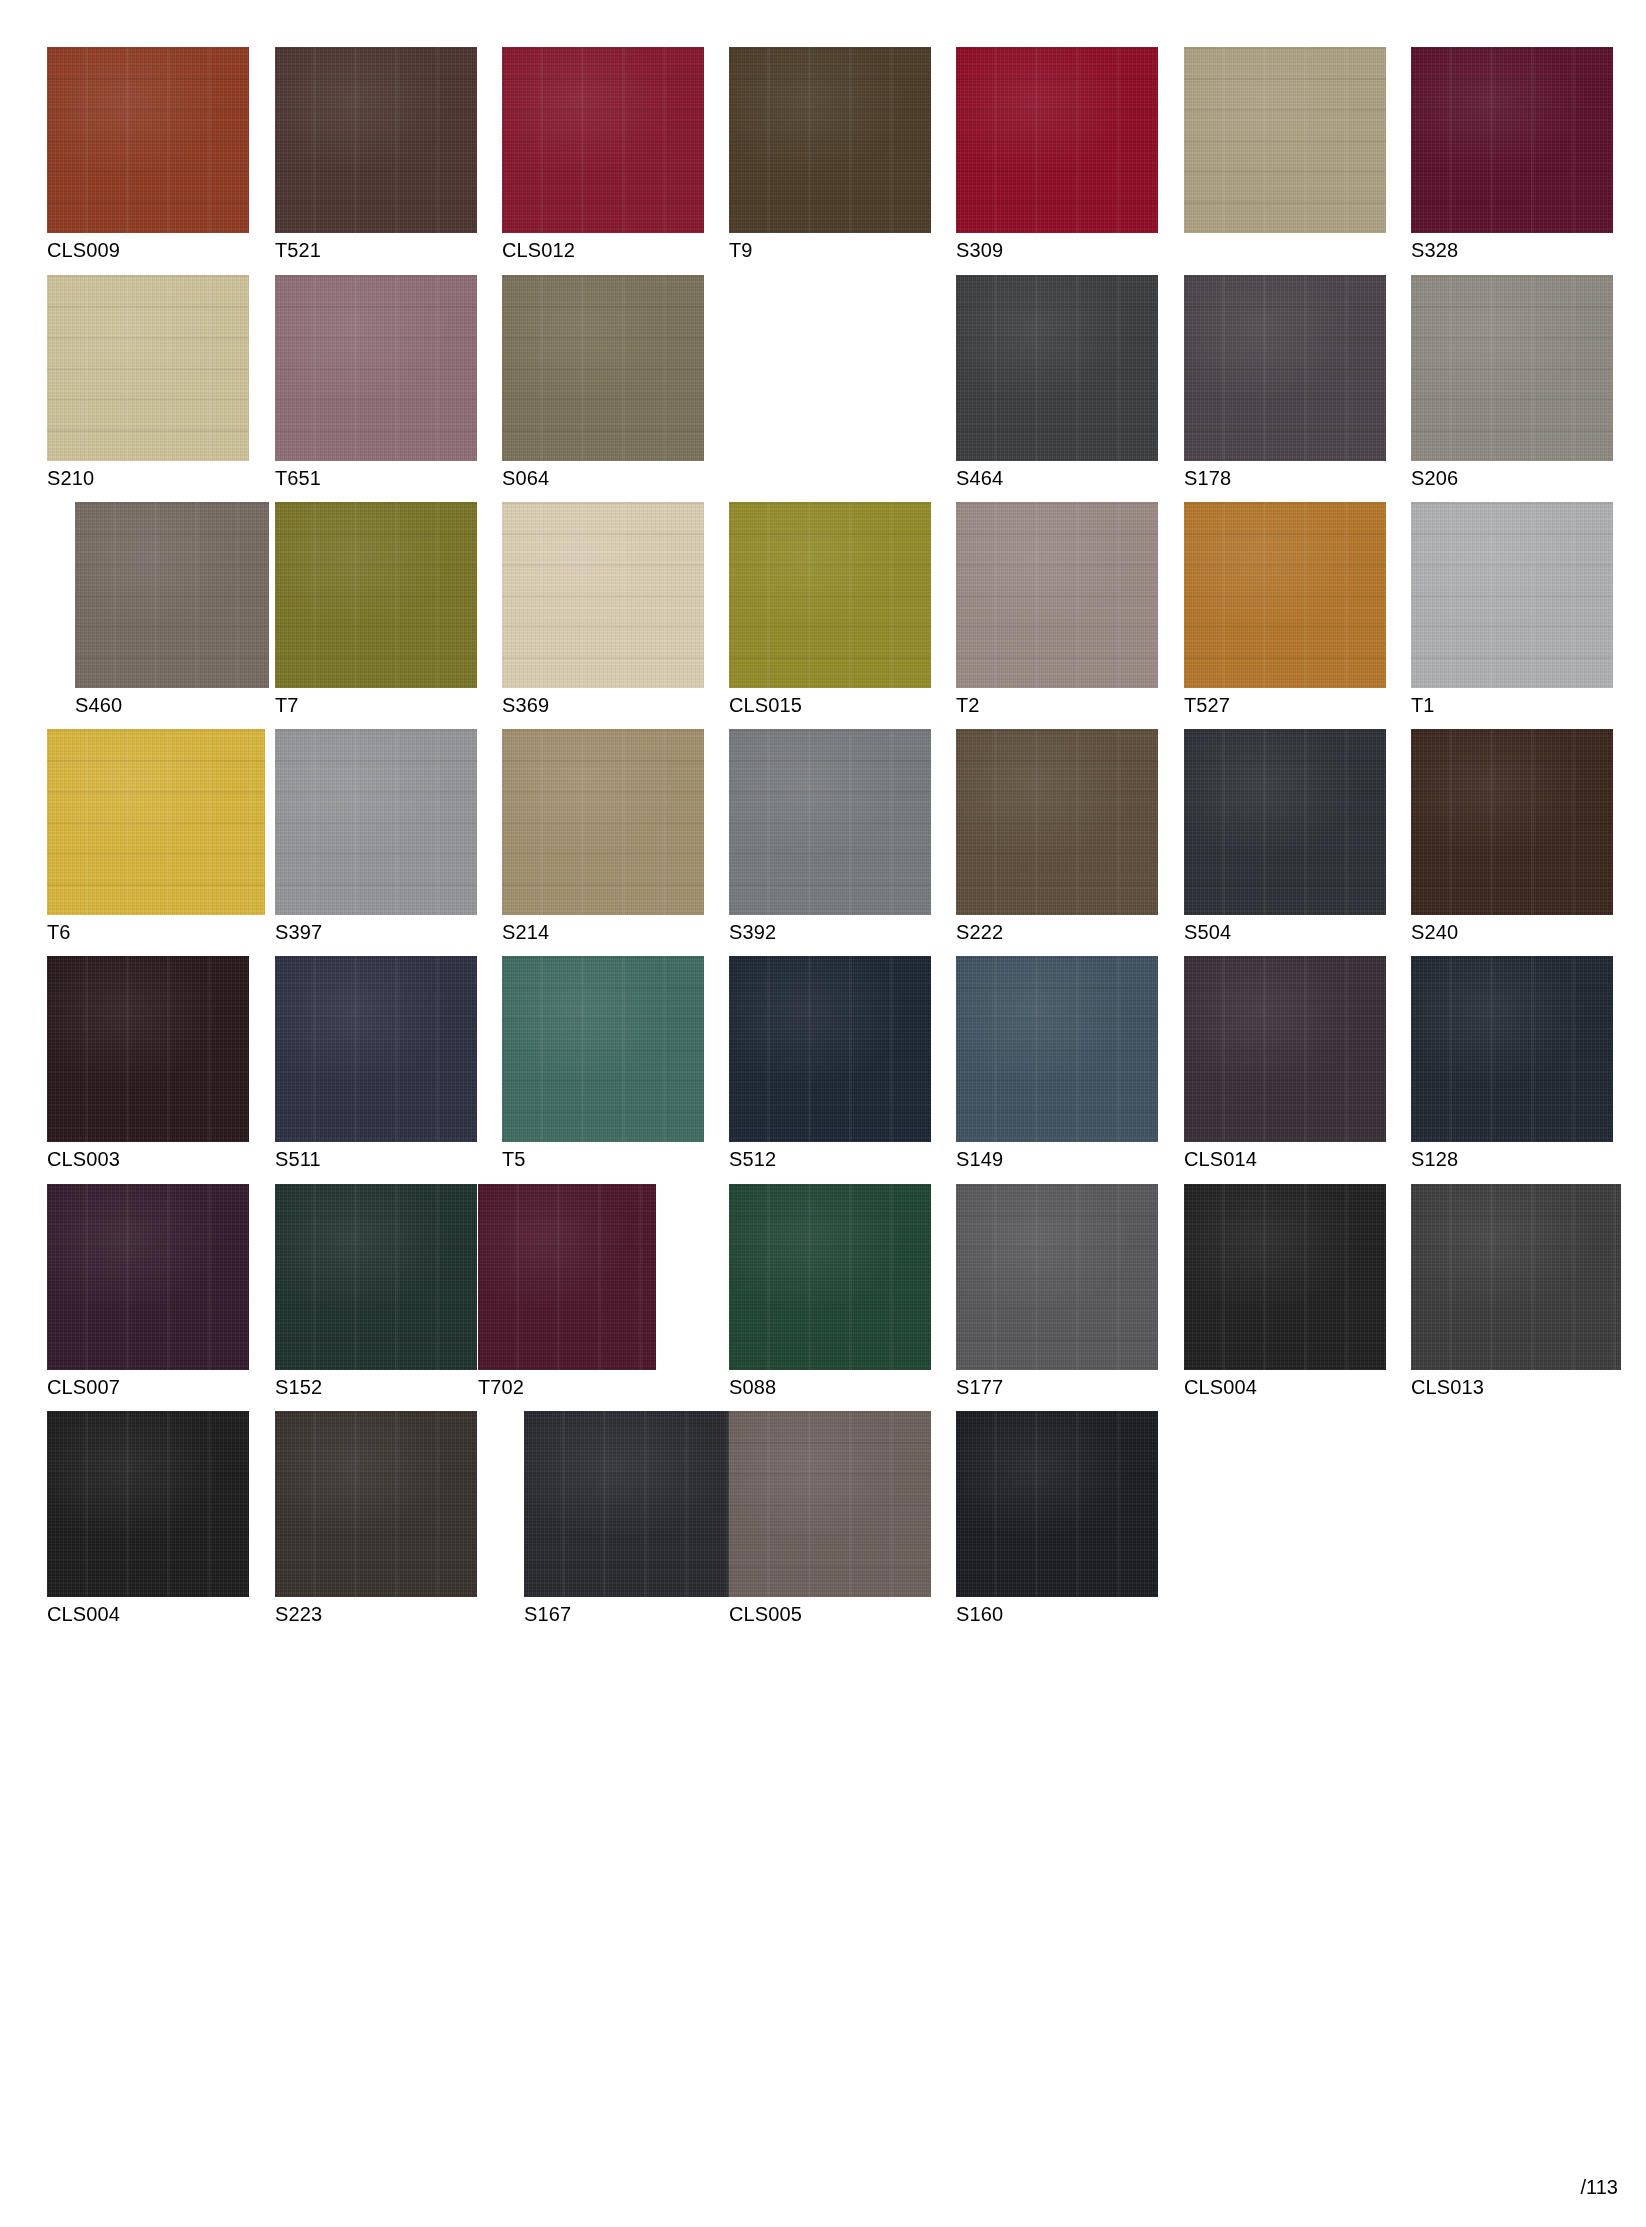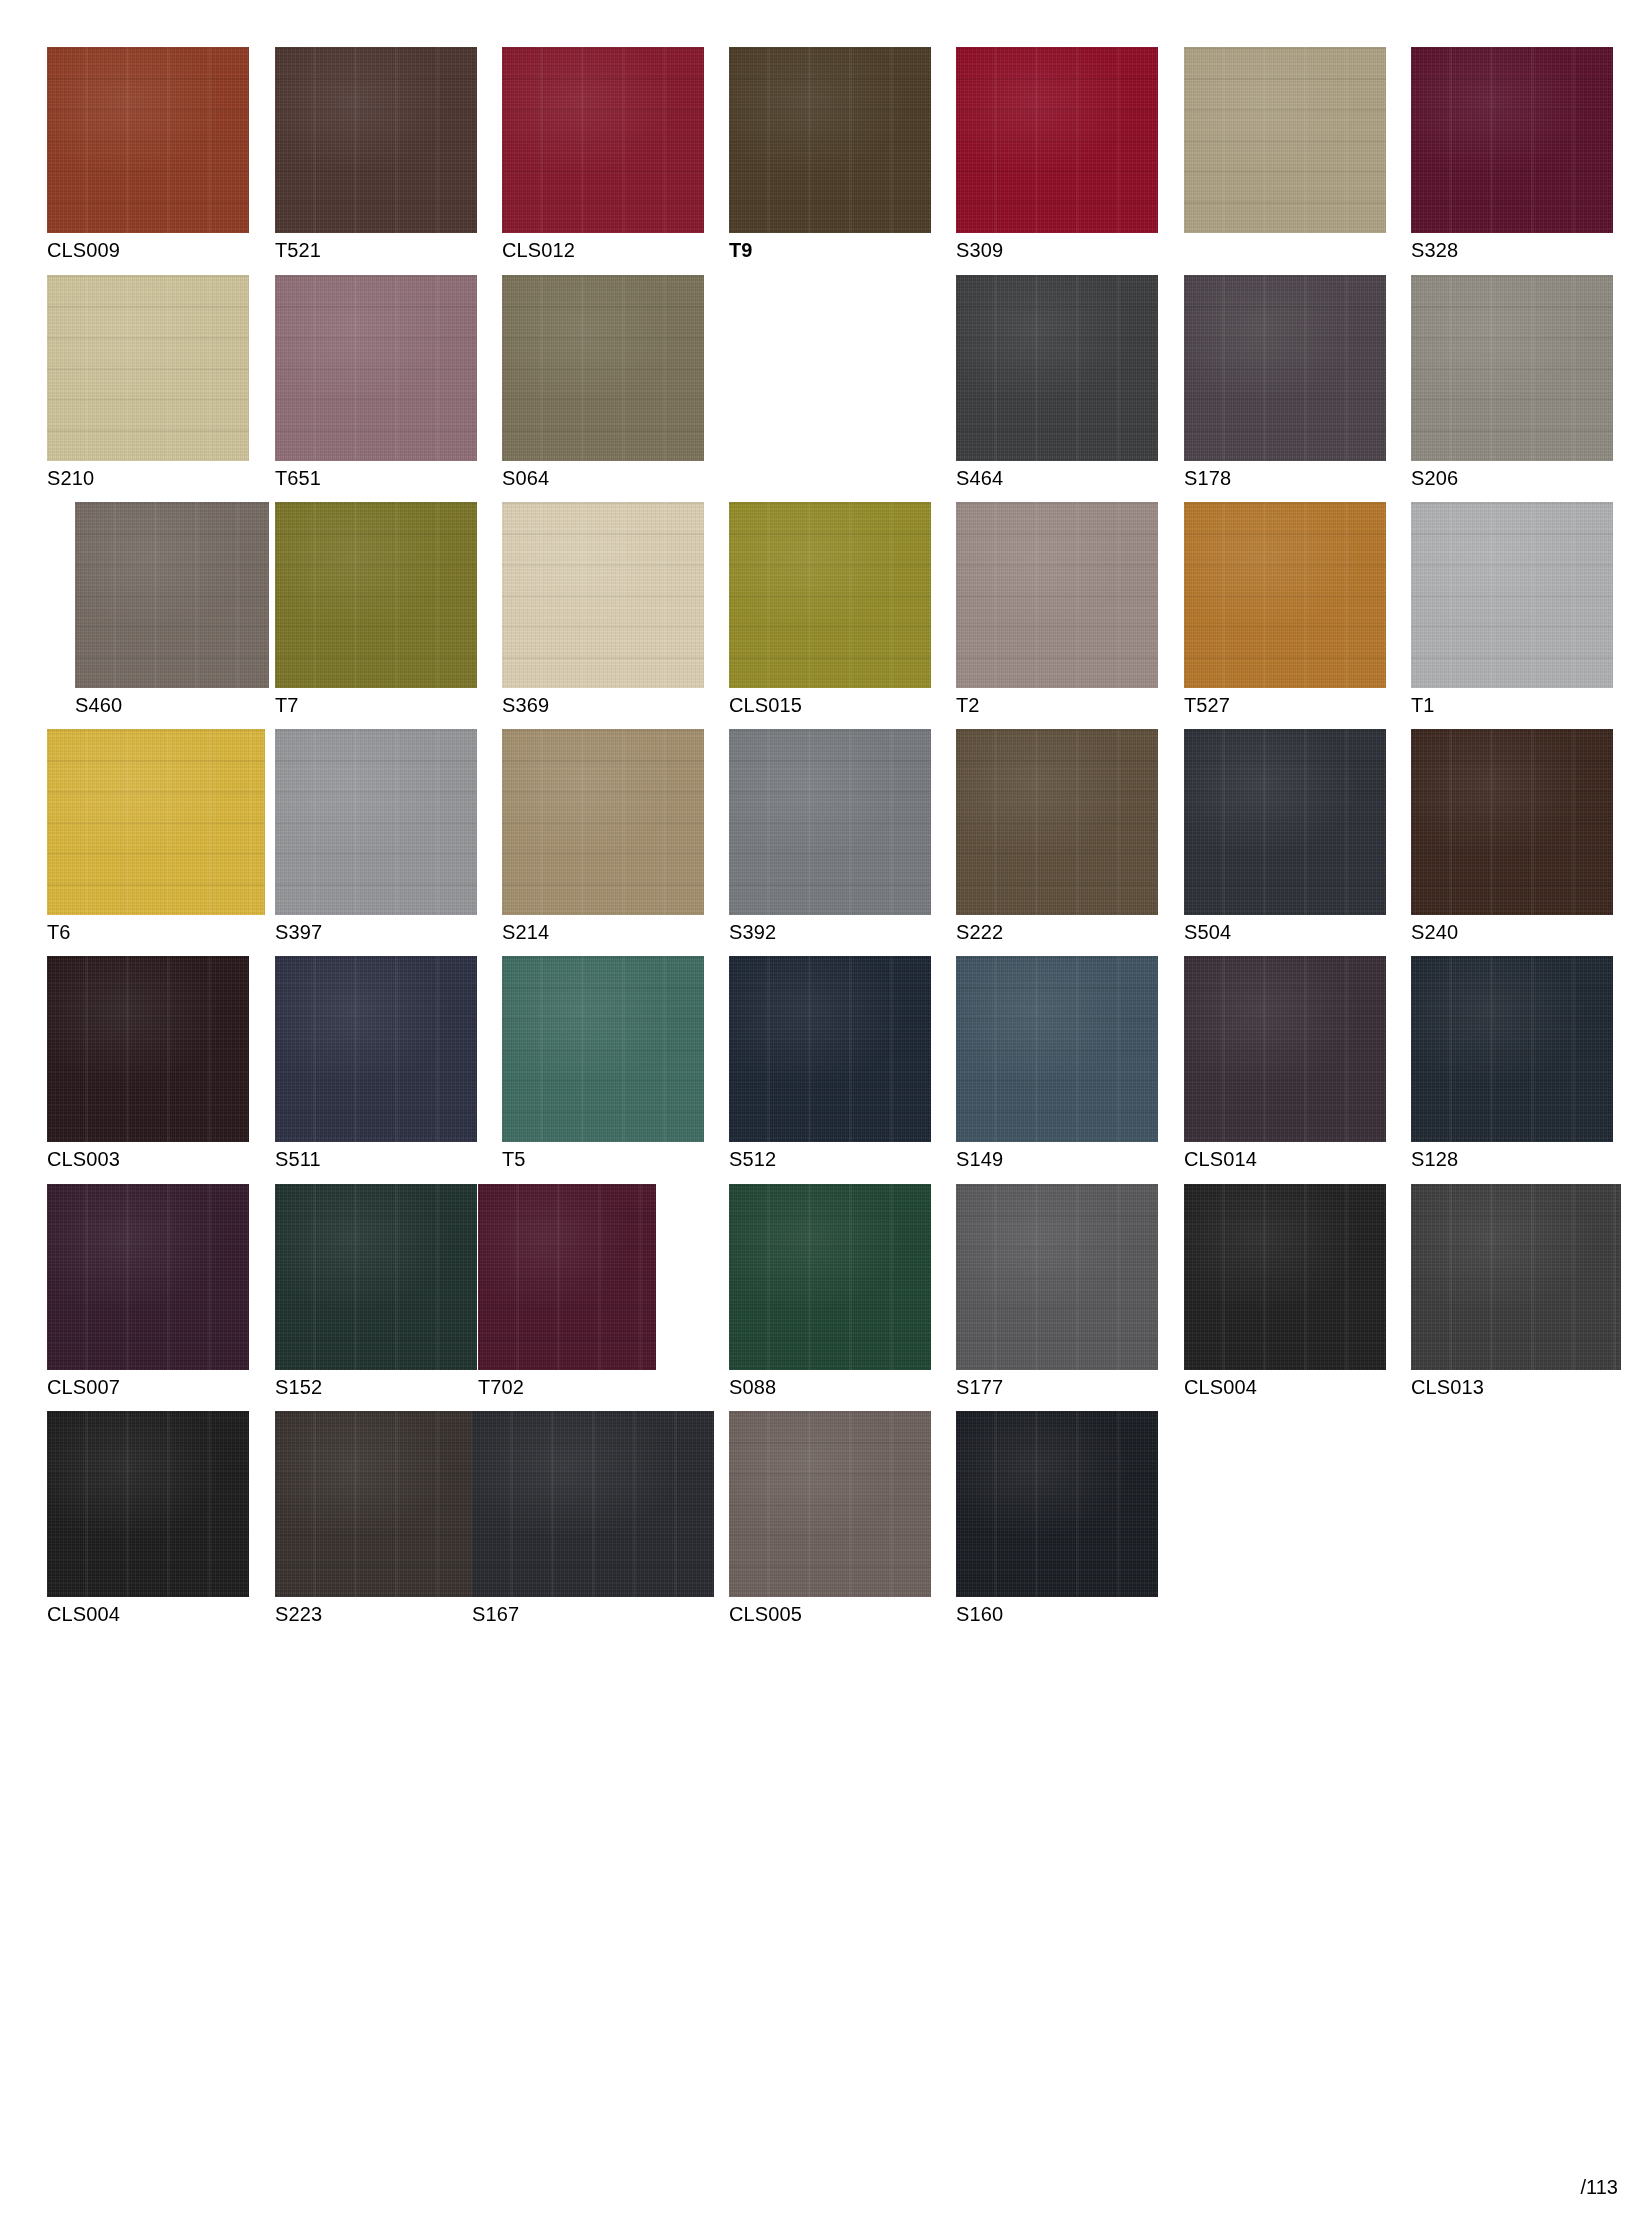--- a/index.html
+++ b/index.html
@@ -128,21 +128,21 @@
       <div class="swatch-cell" style="left: 275px; width: 202px;">
         <div class="swatch-chip" title="T521" style="background-color: rgb(75, 52, 47); height: 186px;"></div>
         <div class="swatch-label" style="top: 192px;">T521</div>
       </div>
       <div class="swatch-cell" style="left: 502px; width: 202px;">
         <div class="swatch-chip" title="CLS012" style="background-color: rgb(133, 23, 42); height: 186px;"></div>
         <div class="swatch-label" style="top: 192px;">CLS012</div>
       </div>
       <div class="swatch-cell" style="left: 729px; width: 202px;">
         <div class="swatch-chip" title="T9" style="background-color: rgb(74, 59, 38); height: 186px;"></div>
-        <div class="swatch-label" style="top: 192px; font-weight: bold;">T9</div>
+        <div class="swatch-label" style="top: 192px;">T9</div>
       </div>
       <div class="swatch-cell" style="left: 956px; width: 202px;">
         <div class="swatch-chip" title="S309" style="background-color: rgb(142, 11, 36); height: 186px;"></div>
         <div class="swatch-label" style="top: 192px;">S309</div>
       </div>
       <div class="swatch-cell" style="left: 1184px; width: 202px;">
         <div class="swatch-chip" title="T8" style="background-color: rgb(173, 161, 131); height: 186px;"></div>
         <div class="swatch-label" style="top: 192px; margin-top: 32px;">T8</div>
       </div>
       <div class="swatch-cell" style="left: 1411px; width: 202px;">
@@ -298,21 +298,21 @@
     </div>
     <div class="swatch-row" style="top: 1411px;">
       <div class="swatch-cell" style="left: 47px; width: 202px;">
         <div class="swatch-chip" title="CLS004" style="background-color: rgb(28, 27, 27); height: 186px;"></div>
         <div class="swatch-label" style="top: 192px;">CLS004</div>
       </div>
       <div class="swatch-cell" style="left: 275px; width: 202px;">
         <div class="swatch-chip" title="S223" style="background-color: rgb(55, 48, 44); height: 186px;"></div>
         <div class="swatch-label" style="top: 192px;">S223</div>
       </div>
-      <div class="swatch-cell" style="left: 472px; width: 210px; padding-left: 32px;">
+      <div class="swatch-cell" style="left: 524px; width: 210px; padding-left: 32px;">
         <div class="swatch-chip" title="S167" style="background-color: rgb(38, 40, 45); height: 186px;"></div>
         <div class="swatch-label" style="top: 192px;">S167</div>
       </div>
       <div class="swatch-cell" style="left: 729px; width: 202px;">
         <div class="swatch-chip" title="CLS005" style="background-color: rgb(108, 96, 92); height: 186px;"></div>
         <div class="swatch-label" style="top: 192px;">CLS005</div>
       </div>
       <div class="swatch-cell" style="left: 956px; width: 202px;">
         <div class="swatch-chip" title="S160" style="background-color: rgb(25, 27, 34); height: 186px;"></div>
         <div class="swatch-label" style="top: 192px;">S160</div>

